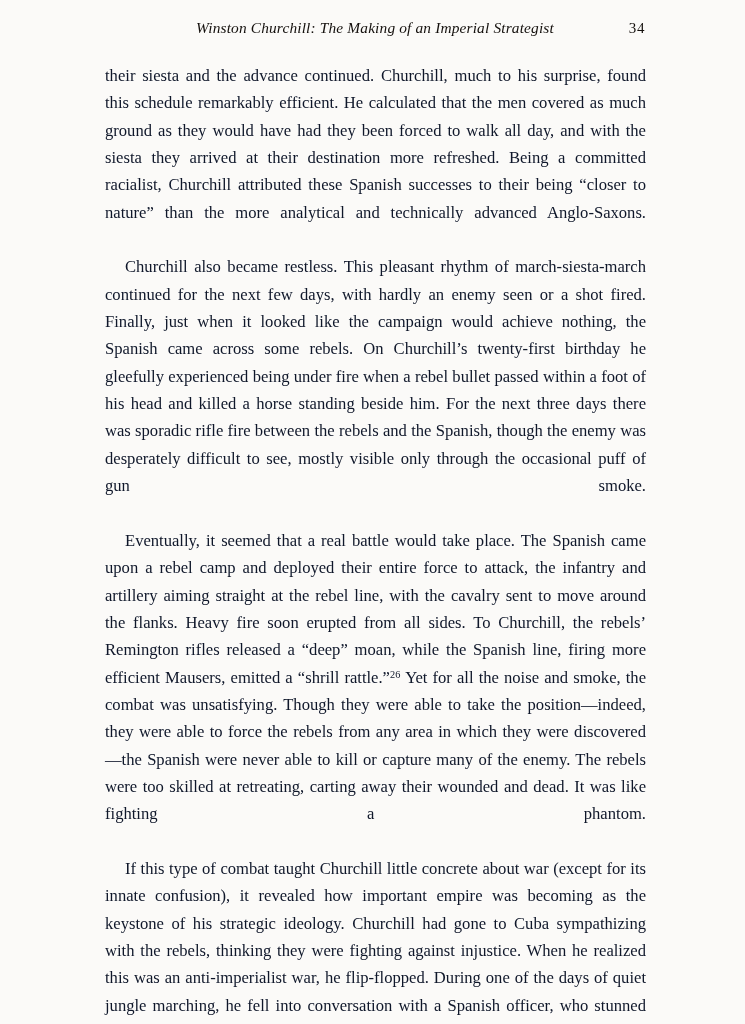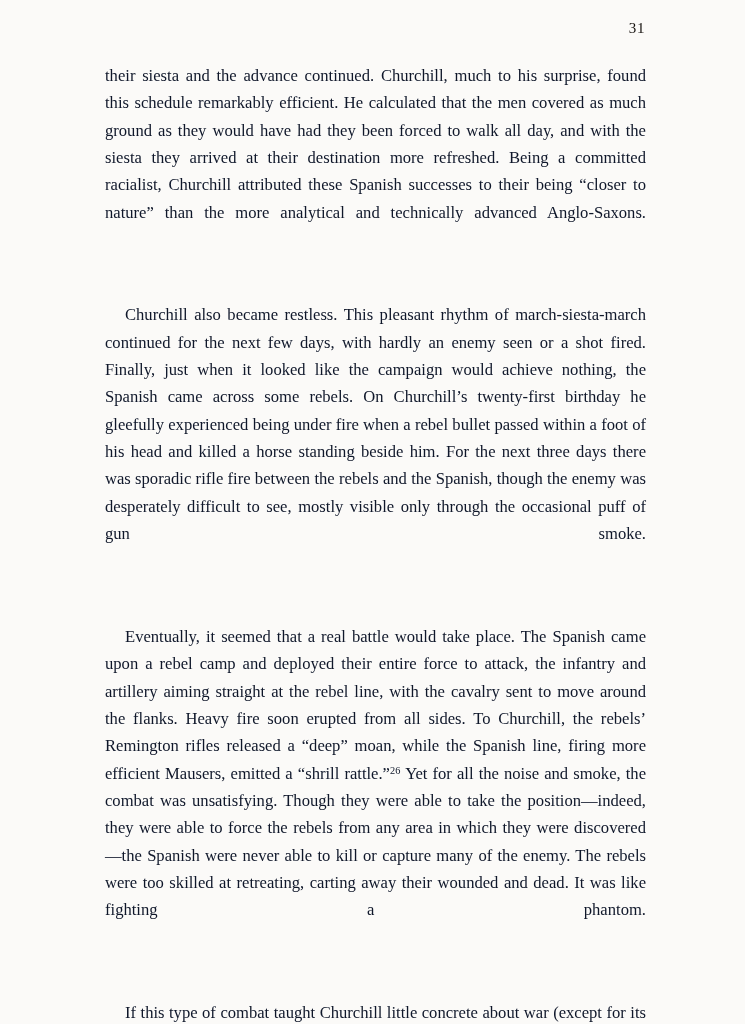--- a/index.html
+++ b/index.html
@@ -63,21 +63,20 @@
     font-size: 16.6px;
     line-height: 27.35px;
     text-align: justify;
     text-justify: inter-word;
     color: #0f172a;
     hyphens: none;
     word-spacing: 0.1px;
   }
   p.para.indent {
     text-indent: 20px;
-    margin-top: 48px;
   }
   p.para.flush {
     text-indent: 0;
   }
   
   p.para::after {
     content: "";
     display: inline-block;
     width: 100%;
   }
@@ -90,21 +89,22 @@
     line-height: 0;
     letter-spacing: 0.2px;
   }
 </style>
 </head>
 <body style="background: rgb(251, 250, 248);">
 
 <div class="page">
 
   <div class="running-head">
-    <div class="running-head-folio">31</div>
+    <div class="running-head-title">Winston Churchill: The Making of an Imperial Strategist</div>
+    <div class="running-head-folio">34</div>
   </div>
 
   <div class="textblock">
 
     <p class="para flush">their siesta and the advance continued. Churchill, much to his surprise, found this schedule remarkably efficient. He calculated that the men covered as much ground as they would have had they been forced to walk all day, and with the siesta they arrived at their destination more refreshed. Being a committed racialist, Churchill attributed these Spanish successes to their being “closer to nature” than the more analytical and technically advanced Anglo-Saxons.</p>
 
     <p class="para indent">Churchill also became restless. This pleasant rhythm of march-siesta-march continued for the next few days, with hardly an enemy seen or a shot fired. Finally, just when it looked like the campaign would achieve nothing, the Spanish came across some rebels. On Churchill’s twenty-first birthday he gleefully experienced being under fire when a rebel bullet passed within a foot of his head and killed a horse standing beside him. For the next three days there was sporadic rifle fire between the rebels and the Spanish, though the enemy was desperately difficult to see, mostly visible only through the occasional puff of gun smoke.</p>
 
     <p class="para indent"><span>Eventually, it seemed that a real battle would take place. The Spanish came upon a rebel camp and deployed their entire force to attack, the infantry and artillery aiming straight at the rebel line, with the cavalry sent to move around the flanks. Heavy fire soon erupted from all sides. To Churchill, the rebels’ Remington rifles released a “deep” moan, while the Spanish line, firing more efficient Mausers, emitted a “shrill rattle.”</span><sup class="footnote-ref">26</sup><span> Yet for all the noise and smoke, the combat was unsatisfying. Though they were able to take the position—indeed, they were able to force the rebels from any area in which they were discovered—the Spanish were never able to kill or capture many of the enemy. The rebels were too skilled at retreating, carting away their wounded and dead. It was like fighting a phantom.</span></p>
 

